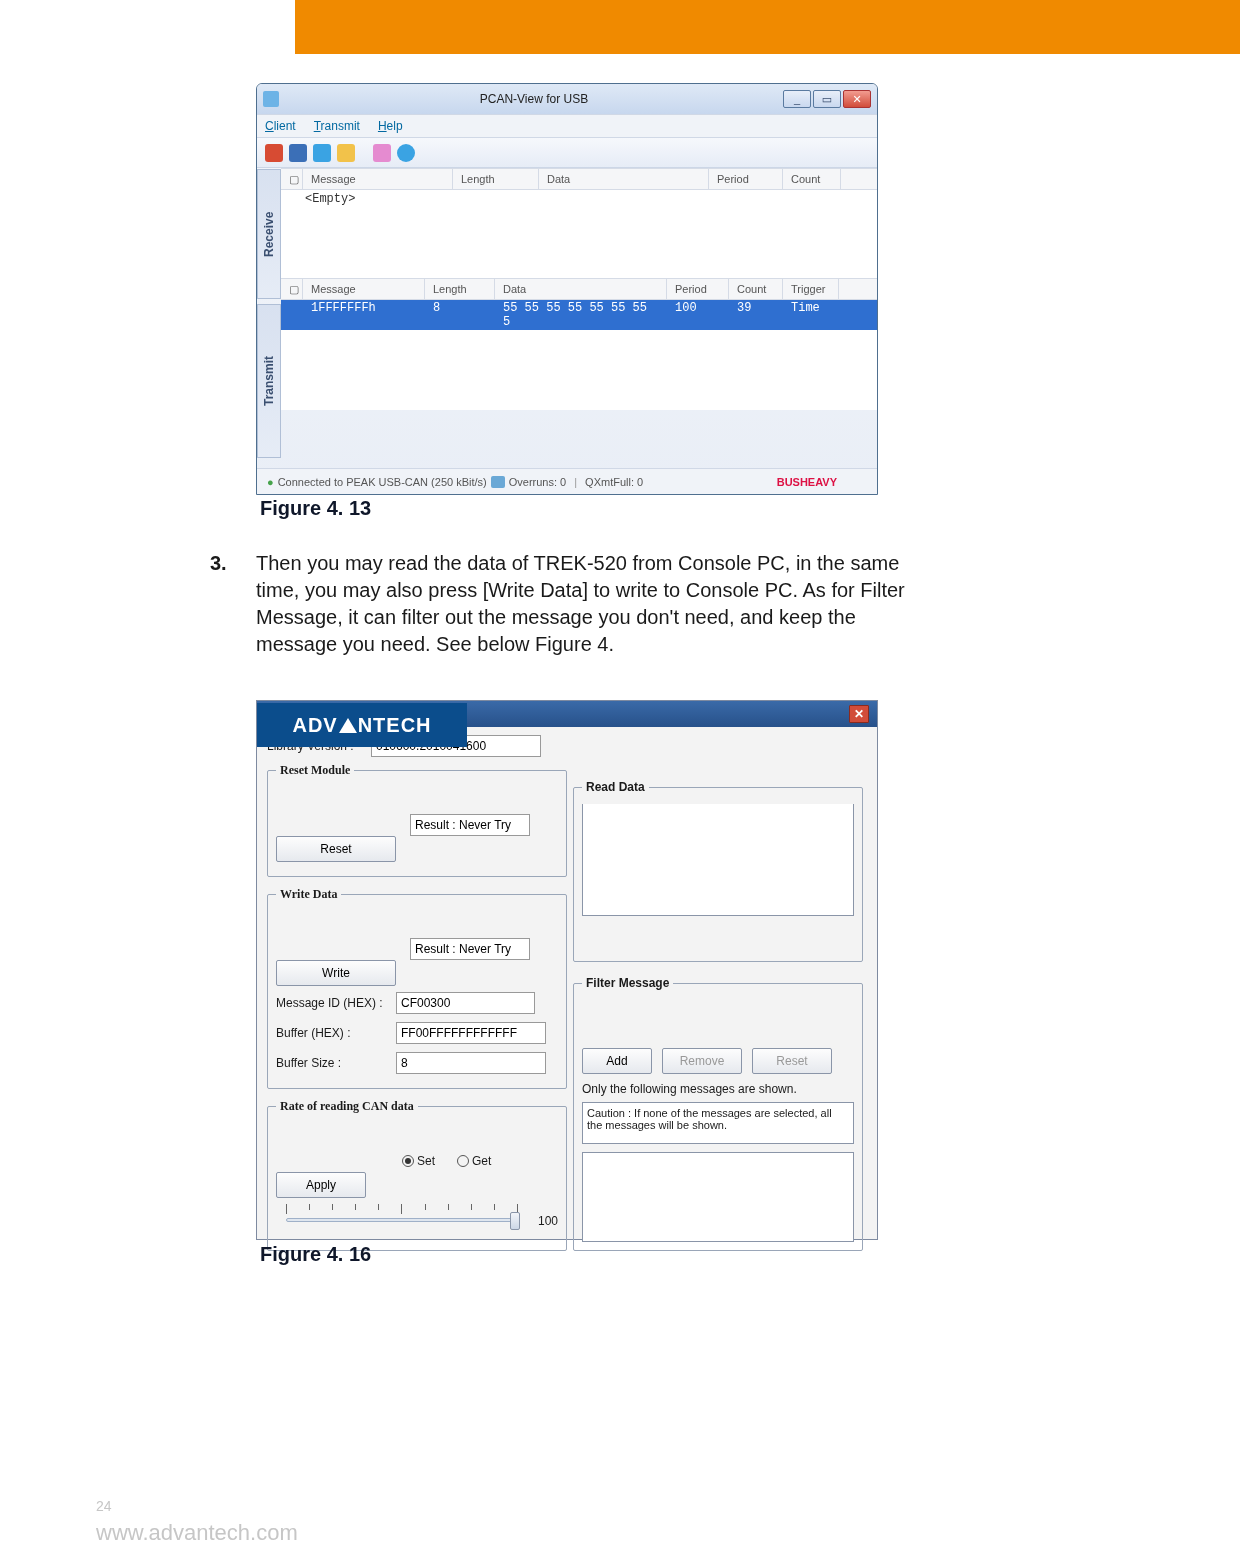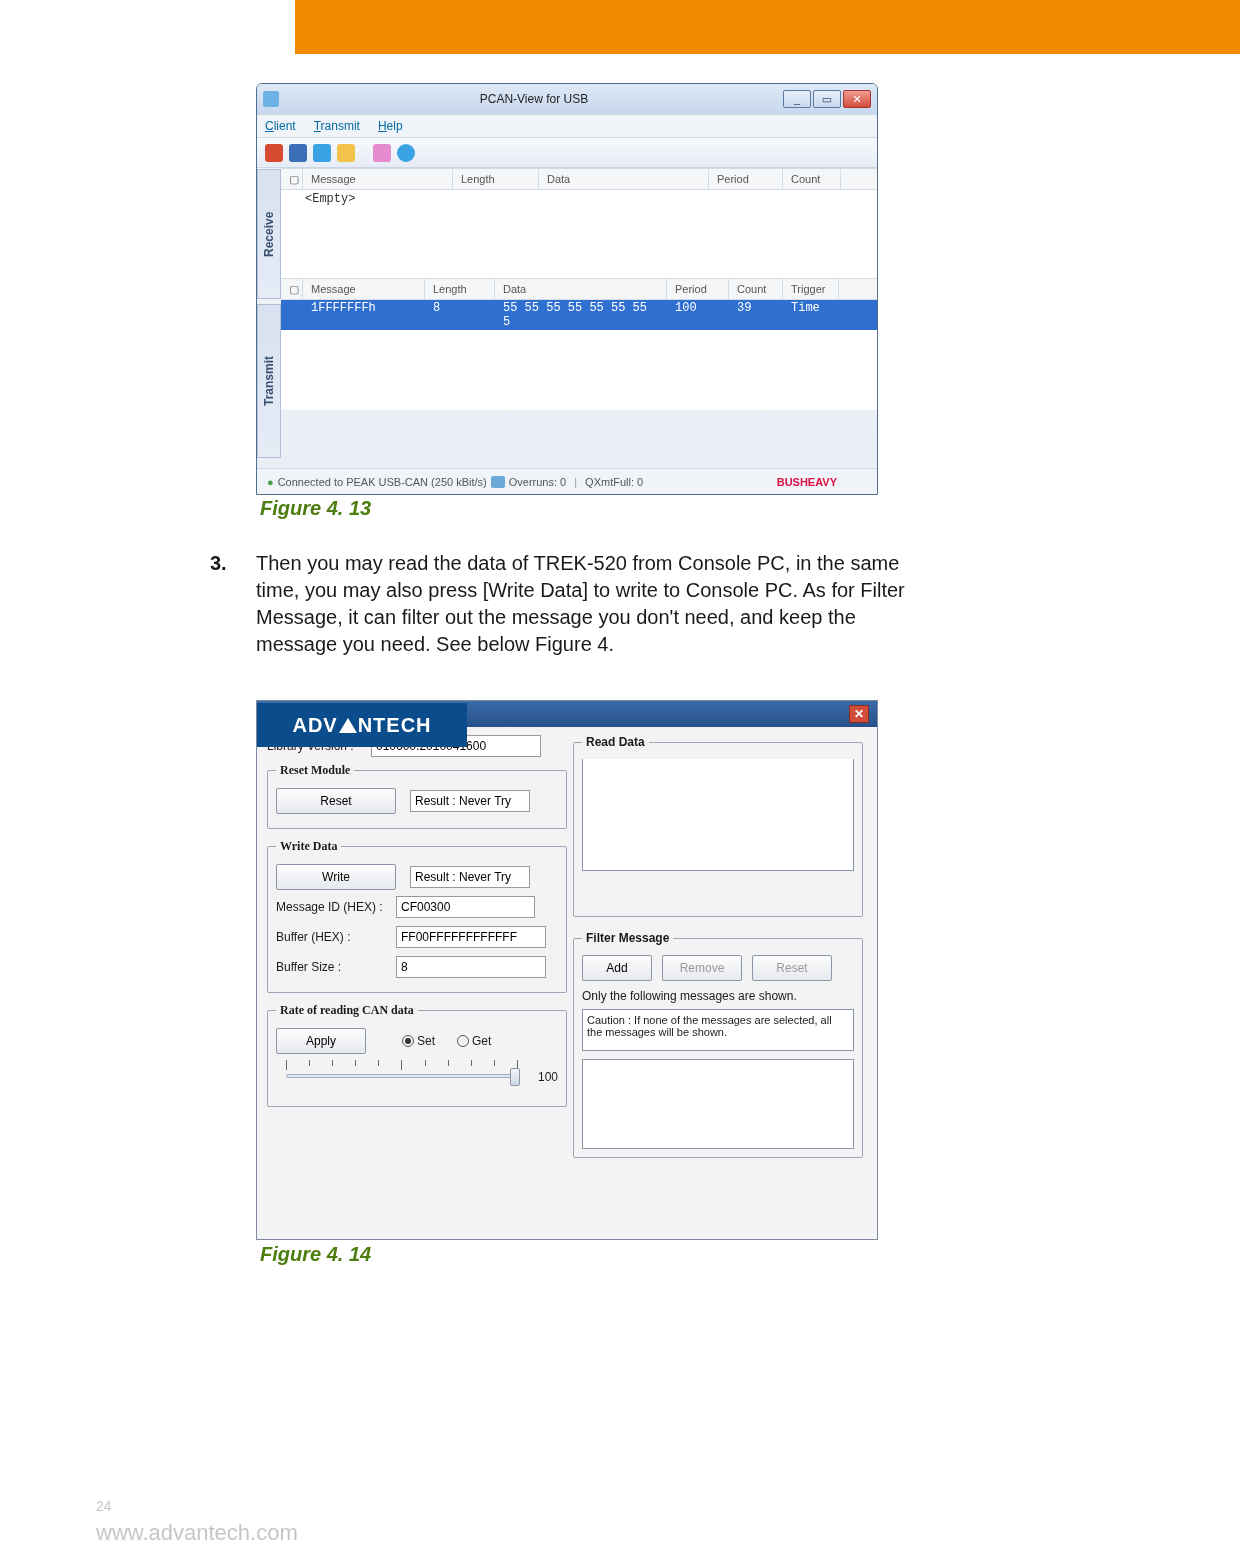--- a/index.html
+++ b/index.html
@@ -39,42 +39,42 @@
   .vtab { position:absolute; left:0; width:24px; background:linear-gradient(#e6ecf6,#d8e1f0); border:1px solid #b0bfd6; writing-mode: vertical-rl; transform: rotate(180deg); text-align:center; font-size:12px; font-weight:bold; color:#3a4f70; display:flex; align-items:center; justify-content:center; }
   .vtab.rx { top: 85px; height: 130px; }
   .vtab.tx { top: 220px; height: 154px; }
   .panes { position:absolute; left:24px; top:84px; right:0; }
 
   .statusbar { position:absolute; left:0; right:0; bottom:0; height: 26px; background: #f0f3f8; border-top:1px solid #d0d8e6; display:flex; align-items:center; font-size:11px; color:#555; padding:0 10px; gap: 4px; }
   .statusbar .sep { color: #999; margin: 0 4px; }
   .statusbar .heavy { color:#d14; font-weight:bold; margin-left:auto; margin-right: 30px; }
   .sb-ico { width:14px; height:12px; background:#6aa8d6; display:inline-block; border-radius:2px; }
 
-  .fig-cap { position:absolute; font-family: Arial, Helvetica, sans-serif; font-size: 20px; font-weight: bold; color:#4d7c0f;font-style:italic; }
+  .fig-cap { position:absolute; font-family: Arial, Helvetica, sans-serif; font-size: 20px; font-weight: bold; color:#0f172a; }
   .cap1 { left: 260px; top: 497px; }
 
   
   .step3 { position:absolute; left: 212px; top: 550px; width: 720px; font-size: 20px; color:#1a1a1a; line-height: 1.35; }
   .step3 .num { position:absolute; left: -2px; font-weight:bold; }
   .step3 p { margin-left: 44px; }
 
   
   .win2 { position:absolute; left: 256px; top: 700px; width: 622px; height: 540px; border:1px solid #7e8aa0; background:#f3f3f3; }
   .win2 .titlebar2 { height: 26px; background: linear-gradient(#3a6aa8,#27518a); color:#fff; font-size:13px; font-weight:bold; display:flex; align-items:center; padding:0 8px; }
   .win2 .close2 { margin-left:auto; width:20px; height:18px; background:#d14c3a; border:1px solid #8b2a1e; text-align:center; color:#fff; font-size:12px; line-height:16px; border-radius:1px; }
   .win2 .body2 { position:relative; padding: 10px 10px; font-size:12px; color:#1a1a1a; }
   .leftcol { position:absolute; left: 10px; top: 8px; width: 300px; }
   .rightcol { position:absolute; left: 316px; top: 8px; width: 290px; }
   .row { display:flex; align-items:center; margin-bottom: 6px; }
   .lab { font-size: 12px; }
   .inp { border:1px solid #999; background:#fff; font-size:12px; padding:2px 4px; height:22px; }
   fieldset.gbox { border:1px solid #9aa6b8; border-radius:2px; padding: 10px 8px 8px; margin-bottom: 10px; position:relative; }
   fieldset.gbox > legend { font-size:12px; font-weight:bold; padding: 0 4px; font-family: 'Times New Roman', serif; }
   fieldset.gbox.arial > legend { font-family: Arial, sans-serif; font-weight: bold; }
-  .btn { border:1px solid #8a95a8; background:linear-gradient(#fdfdfd,#e6e9ee); height:26px; font-size:12px; display:inline-flex; align-items:center; justify-content:center; border-radius:2px; }
+  .btn { border:1px solid #8a95a8; background:linear-gradient(#fdfdfd,#e6e9ee); height:26px; font-size:12px; display:inline-flex; align-items:center; justify-content:center; border-radius:2px;margin-top:48px; }
   .btn.disabled { color:#999; }
   .tablehdr { display:flex; background:linear-gradient(#f7f8fa,#e8ebf0); border:1px solid #b6c0d0; font-size:11px; }
   .tablehdr > div { border-right:1px solid #c5ced9; padding:3px 6px; }
   .listbox { border:1px solid #8a95a8; background:#fff; height: 112px; border-top:none; }
   .caution { border:1px solid #8a95a8; background:#fff; font-size:11px; padding:4px; height: 42px; }
   .filterlist { border:1px solid #8a95a8; background:#fff; height: 90px; }
   .radio { width:12px; height:12px; border:1px solid #555; border-radius:50%; display:inline-block; vertical-align:middle; margin-right:3px; position:relative; }
   .radio.on::after { content:""; position:absolute; width:6px; height:6px; background:#333; border-radius:50%; left:2px; top:2px; }
   .slider { position:relative; height: 38px; }
   .slider .ticks { position:absolute; top:0; left:10px; right:40px; height:10px; display:flex; justify-content:space-between; }
@@ -252,37 +252,37 @@
               <span class="tick big"></span>
           </div>
           <div class="track"></div>
           <div class="thumb"></div>
           <span class="val">100</span>
         </div>
       </fieldset>
     </div>
 
     <div class="rightcol">
-      <fieldset class="gbox arial" style="height:182px;">
+      <fieldset class="gbox arial" style="height:182px;margin-top:45px;">
         <legend>Read Data</legend>
         <div class="listbox"></div>
       </fieldset>
 
       <fieldset class="gbox arial" style="margin-top:14px;">
         <legend>Filter Message</legend>
         <div class="row" style="gap:10px;">
           <button class="btn" style="width:70px;">Add</button>
           <button class="btn disabled" style="width:80px;">Remove</button>
           <button class="btn disabled" style="width:80px;">Reset</button>
         </div>
         <div class="lab" style="margin:8px 0 6px 0;">Only the following messages are shown.</div>
         <div class="caution">Caution : If none of the messages are selected, all the messages will be shown.</div>
         <div class="filterlist" style="margin-top:8px;"></div>
       </fieldset>
     </div>
 
     <div class="advlogo">ADV<span class="tri"></span>NTECH</div>
   </div>
 </div>
-<div class="fig-cap cap2">Figure 4. 14</div>
+<div class="fig-cap cap2">Figure 4. 16</div>
 
 <div class="pgnum">24</div>
 <div class="footurl">www.advantech.com</div>
 
 </body></html>

